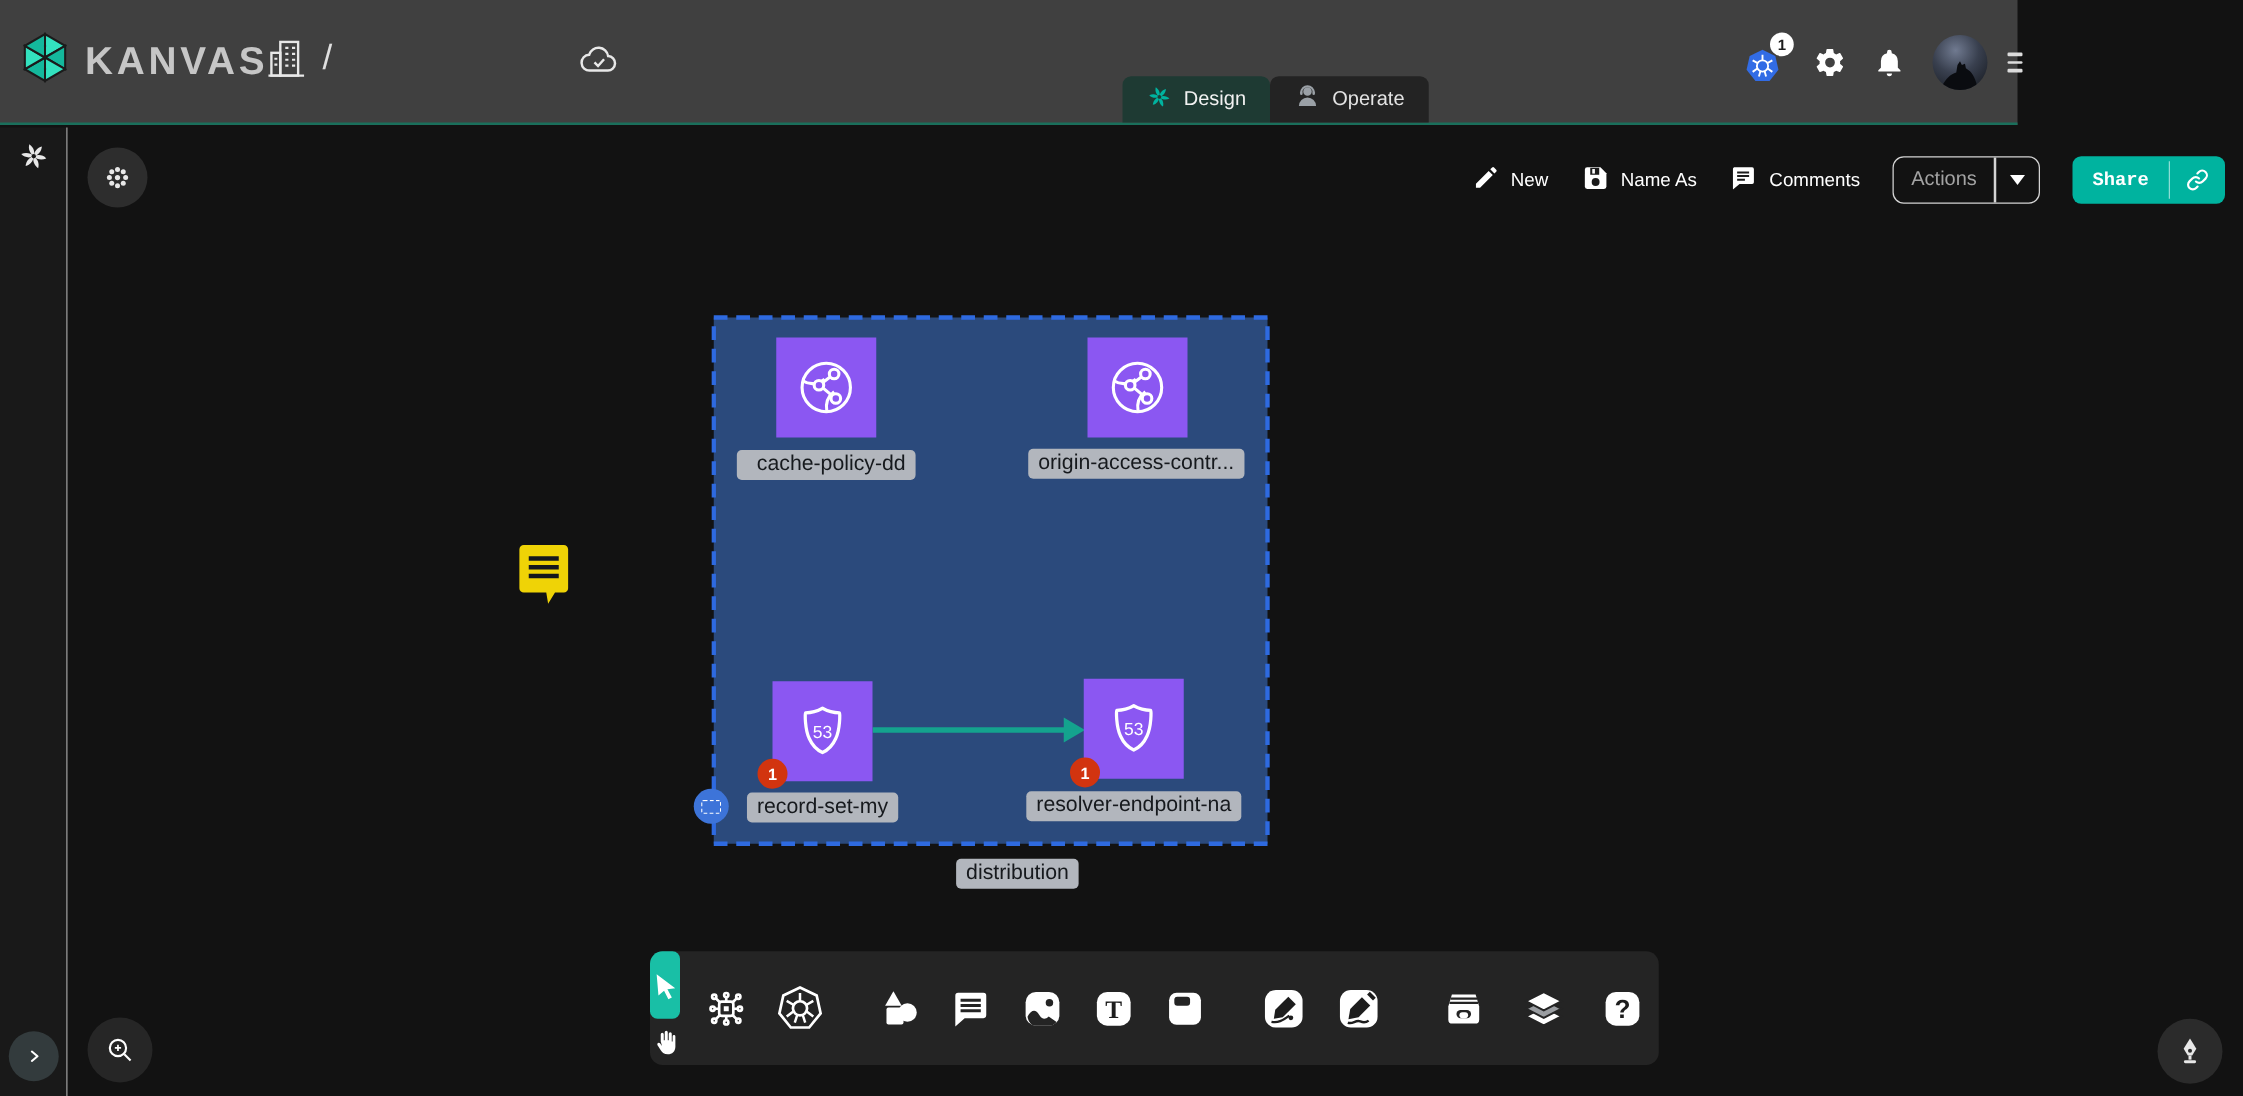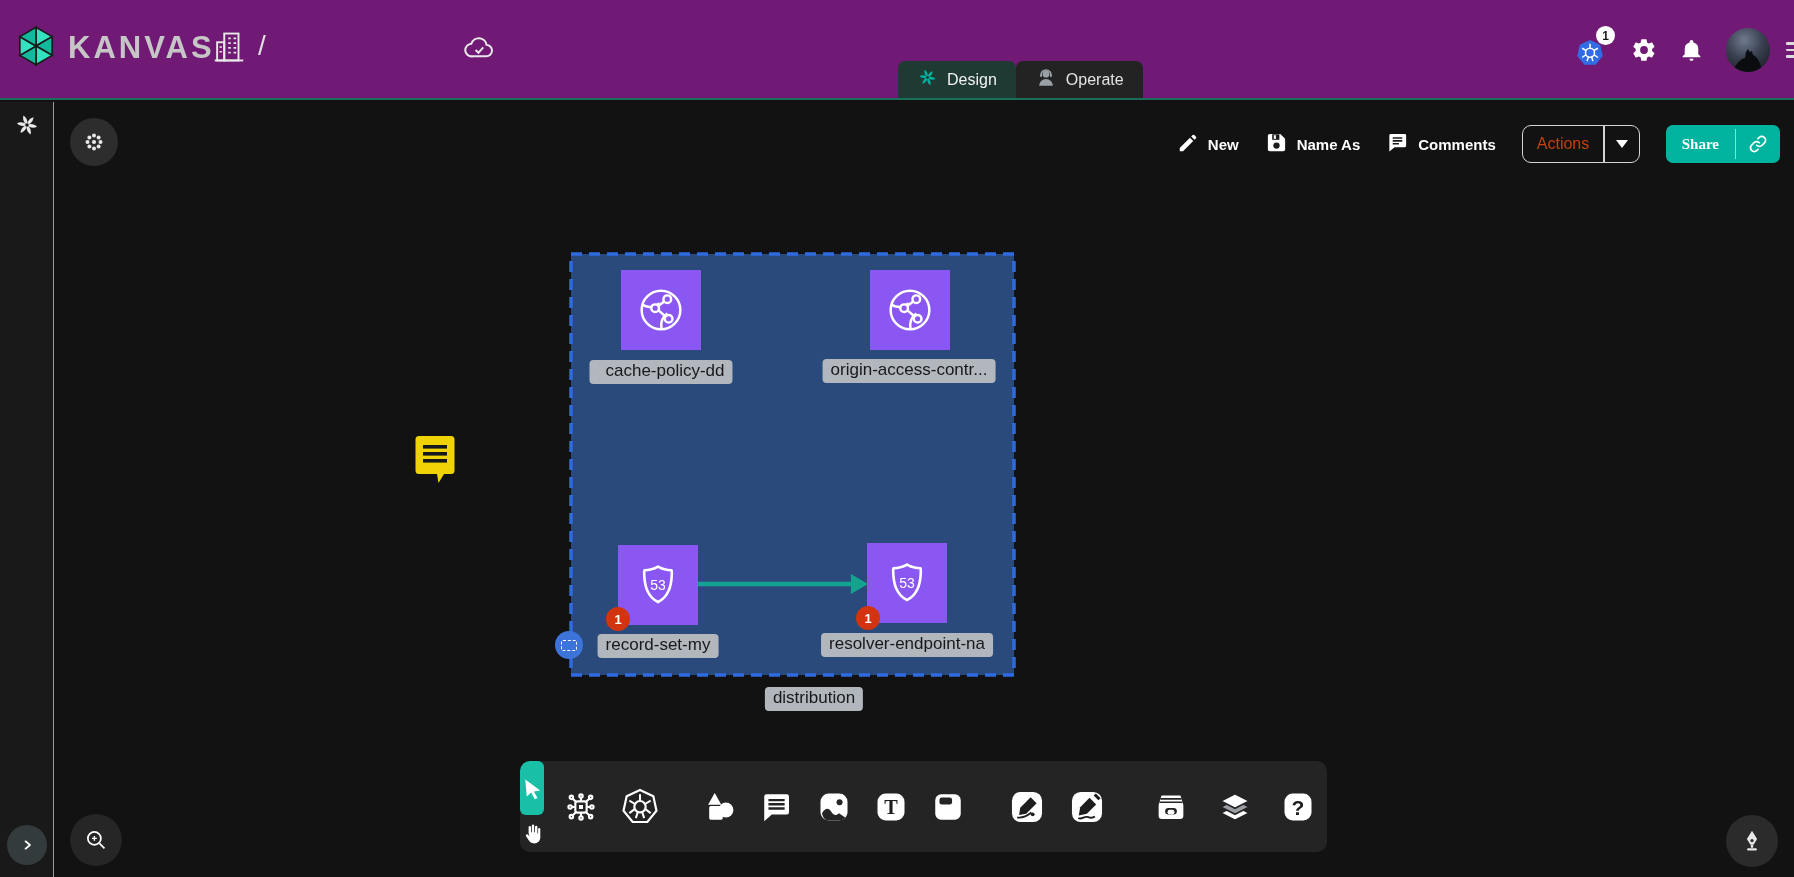--- a/index.html
+++ b/index.html
@@ -1,22 +1,22 @@
 <!DOCTYPE html>
 <html><head>
 <meta charset="utf-8">
 <style>
   * { margin:0; padding:0; box-sizing:border-box; }
   html,body { width:1794px; height:877px; overflow:hidden; background:#121212;
     font-family:"Liberation Sans", sans-serif; }
   body { position:relative; color:#e8e8e8; }
 
   
-  .header { position:absolute; left:0; top:0; width:1794px; height:100px;
-    background:#701a75; border-bottom:2px solid #1a6f5b; z-index:30; }
+  .header { position:absolute; left:0; top:0; width:1614px; height:100px;
+    background:#404040; border-bottom:2px solid #1a6f5b; z-index:30; }
   .brand-wrap { position:absolute; left:14px; top:24px; display:flex; align-items:center; gap:10px; }
   .brand-text { font-size:31px; font-weight:bold; letter-spacing:3px; color:#c6c6c6; }
   .org-icon { position:absolute; left:210px; top:28px; }
   .crumb-slash { position:absolute; left:258px; top:30px; font-size:28px; font-weight:300; color:#e0e0e0; }
   .name-field { position:absolute; left:286px; top:24px; width:162px; }
   .name-label { font-size:12.5px; font-weight:bold; color:#ffffff; }
   .name-input { display:block; width:162px; margin-top:3px; background:transparent; border:none;
     border-bottom:1px solid #dcdcdc; color:#dfdfdf; font-size:18.5px; padding:2px 0 6px 0;
     font-family:"Liberation Sans", sans-serif; outline:none; }
   .cloud-icon { position:absolute; left:460px; top:31px; }
@@ -44,28 +44,28 @@
   
   .sidebar { position:absolute; left:0; top:102px; width:54px; height:775px; background:#191919;
     border-right:1.5px solid #9b9b9b; z-index:20; }
   .sidebar-logo { position:absolute; left:14px; top:10px; }
   .expand-btn { position:absolute; left:7px; top:723px; width:40px; height:40px; border-radius:50%;
     background:#333b3d; border:none; display:flex; align-items:center; justify-content:center; cursor:pointer; }
 
   
   .action-bar { position:absolute; top:125px; right:14px; display:flex; align-items:center; gap:26px; z-index:25; }
   .act-item { display:flex; align-items:center; gap:9px; background:none; border:none; color:#ffffff;
-    font-size:15px; font-weight:bold; cursor:pointer; font-family:"Liberation Sans", sans-serif; }
+    font-size:15px; font-weight:normal; cursor:pointer; font-family:"Liberation Sans", sans-serif; }
   .actions-btn { display:flex; align-items:stretch; border:1.5px solid #d4d4d4; border-radius:9px;
-    background:transparent; color:#c2410c; cursor:pointer; height:38px; padding:0; font-family:"Liberation Sans", sans-serif; }
+    background:transparent; color:#a3a3a3; cursor:pointer; height:38px; padding:0; font-family:"Liberation Sans", sans-serif; }
   .actions-label { display:flex; align-items:center; padding:0 14px; font-size:16px; }
   .actions-sep { width:1.5px; background:#d4d4d4; }
   .actions-caret { display:flex; align-items:center; padding:0 11px; }
   .share-btn { display:flex; align-items:stretch; background:#00B39F; border:none; border-radius:7px;
-    height:38px; cursor:pointer; color:#fff; padding:0; font-family:Liberation Serif, serif; }
+    height:38px; cursor:pointer; color:#fff; padding:0; font-family:Liberation Mono, monospace; }
   .share-label { display:flex; align-items:center; padding:0 16px; font-size:15px; font-weight:bold; }
   .share-sep { width:1px; background:rgba(255,255,255,.55); margin:4px 0; }
   .share-link { display:flex; align-items:center; padding:0 12px; }
 
   
   .fab { position:absolute; border-radius:50%; border:none; display:flex; align-items:center;
     justify-content:center; cursor:pointer; z-index:15; }
   .settings-fab { left:70px; top:118px; width:48px; height:48px; background:#2d2d2d; }
   .zoom-fab { left:70px; top:814px; width:52px; height:52px; background:#262626; }
   .pen-fab { left:1726px; top:815px; width:52px; height:52px; background:#2b2b2b; }

